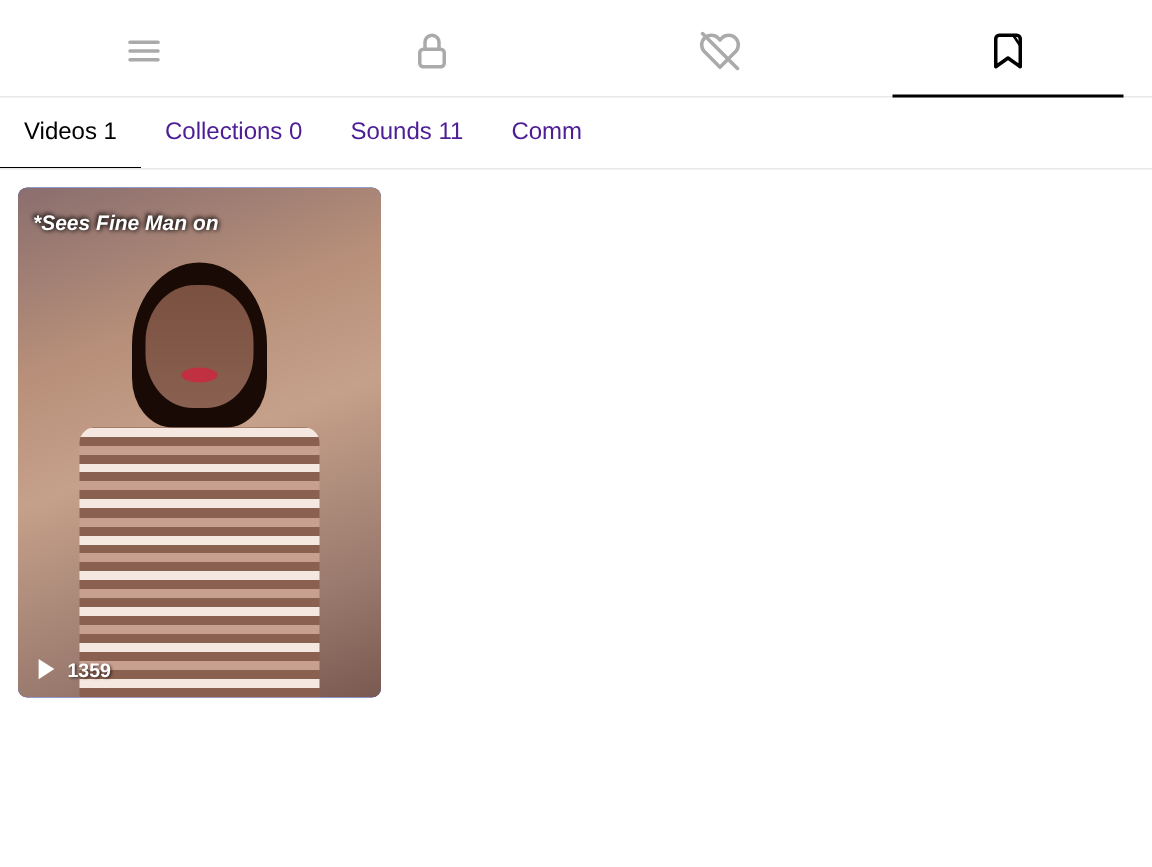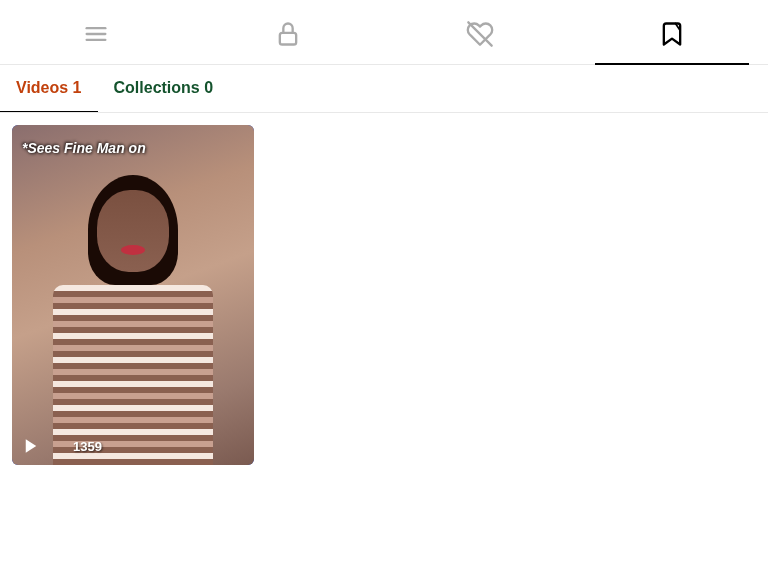--- a/index.html
+++ b/index.html
@@ -47,30 +47,30 @@
       display: flex;
       align-items: center;
       border-bottom: 1px solid #e8e8e8;
       overflow-x: auto;
       scrollbar-width: none;
     }
     .tab-bar::-webkit-scrollbar { display: none; }
     .tab-item {
       padding: 14px 16px;
       font-size: 16px;
-      color: #14532d;
+      color: #4c1d95;
       cursor: pointer;
       white-space: nowrap;
-      font-weight: 700;
+      font-weight: 400;
       border-bottom: 2px solid transparent;
       margin-bottom: -1px;
     }
     .tab-item.active {
-      color: #c2410c;
-      font-weight: 700;
+      color: #000000;
+      font-weight: 400;
       border-bottom: 2px solid #000;
     }
 
     
     .content {
       padding: 12px 12px;
       display: flex;
       flex-wrap: wrap;
       gap: 4px;
     }
@@ -120,21 +120,20 @@
     }
     .play-icon {
       width: 18px;
       height: 18px;
     }
     .view-count {
       font-size: 13px;
       font-weight: 600;
       color: #fff;
       text-shadow: 1px 1px 2px rgba(0,0,0,0.6);
-      margin-left: 28px;
     }
   </style>
 </head>
 <body>
 
 <nav class="icon-nav">
 
   <div class="icon-nav-item">
     <svg viewBox="0 0 24 24" fill="none" stroke="#aaa" stroke-width="2" stroke-linecap="round">
       <line x1="4" y1="7" x2="20" y2="7"></line>
@@ -161,20 +160,22 @@
     <svg viewBox="0 0 24 24" fill="none" stroke="#000" stroke-width="2" stroke-linecap="round" stroke-linejoin="round">
       <path d="M19 21l-7-5-7 5V5a2 2 0 0 1 2-2h10a2 2 0 0 1 2 2z"></path>
       <line x1="15" y1="3" x2="19" y2="9" stroke="#000" stroke-width="1.5"></line>
     </svg>
   </div>
 </nav>
 
 <div class="tab-bar">
   <div class="tab-item active">Videos 1</div>
   <div class="tab-item">Collections 0</div>
+  <div class="tab-item">Sounds 11</div>
+  <div class="tab-item">Comm</div>
 </div>
 
 <div class="content">
 
   <div class="video-thumb">
     <div class="video-bg">
 
       <div style="position:absolute; top:60px; left:50%; transform:translateX(-50%); width:80px; height:90px; background:linear-gradient(180deg, #6b4a3a 0%, #7d5a45 100%); border-radius:50% 50% 45% 45%;"></div>
 
       <div style="position:absolute; top:50px; left:50%; transform:translateX(-50%); width:90px; height:110px; background:#1a0a05; border-radius:50% 50% 30% 30%;"></div>

